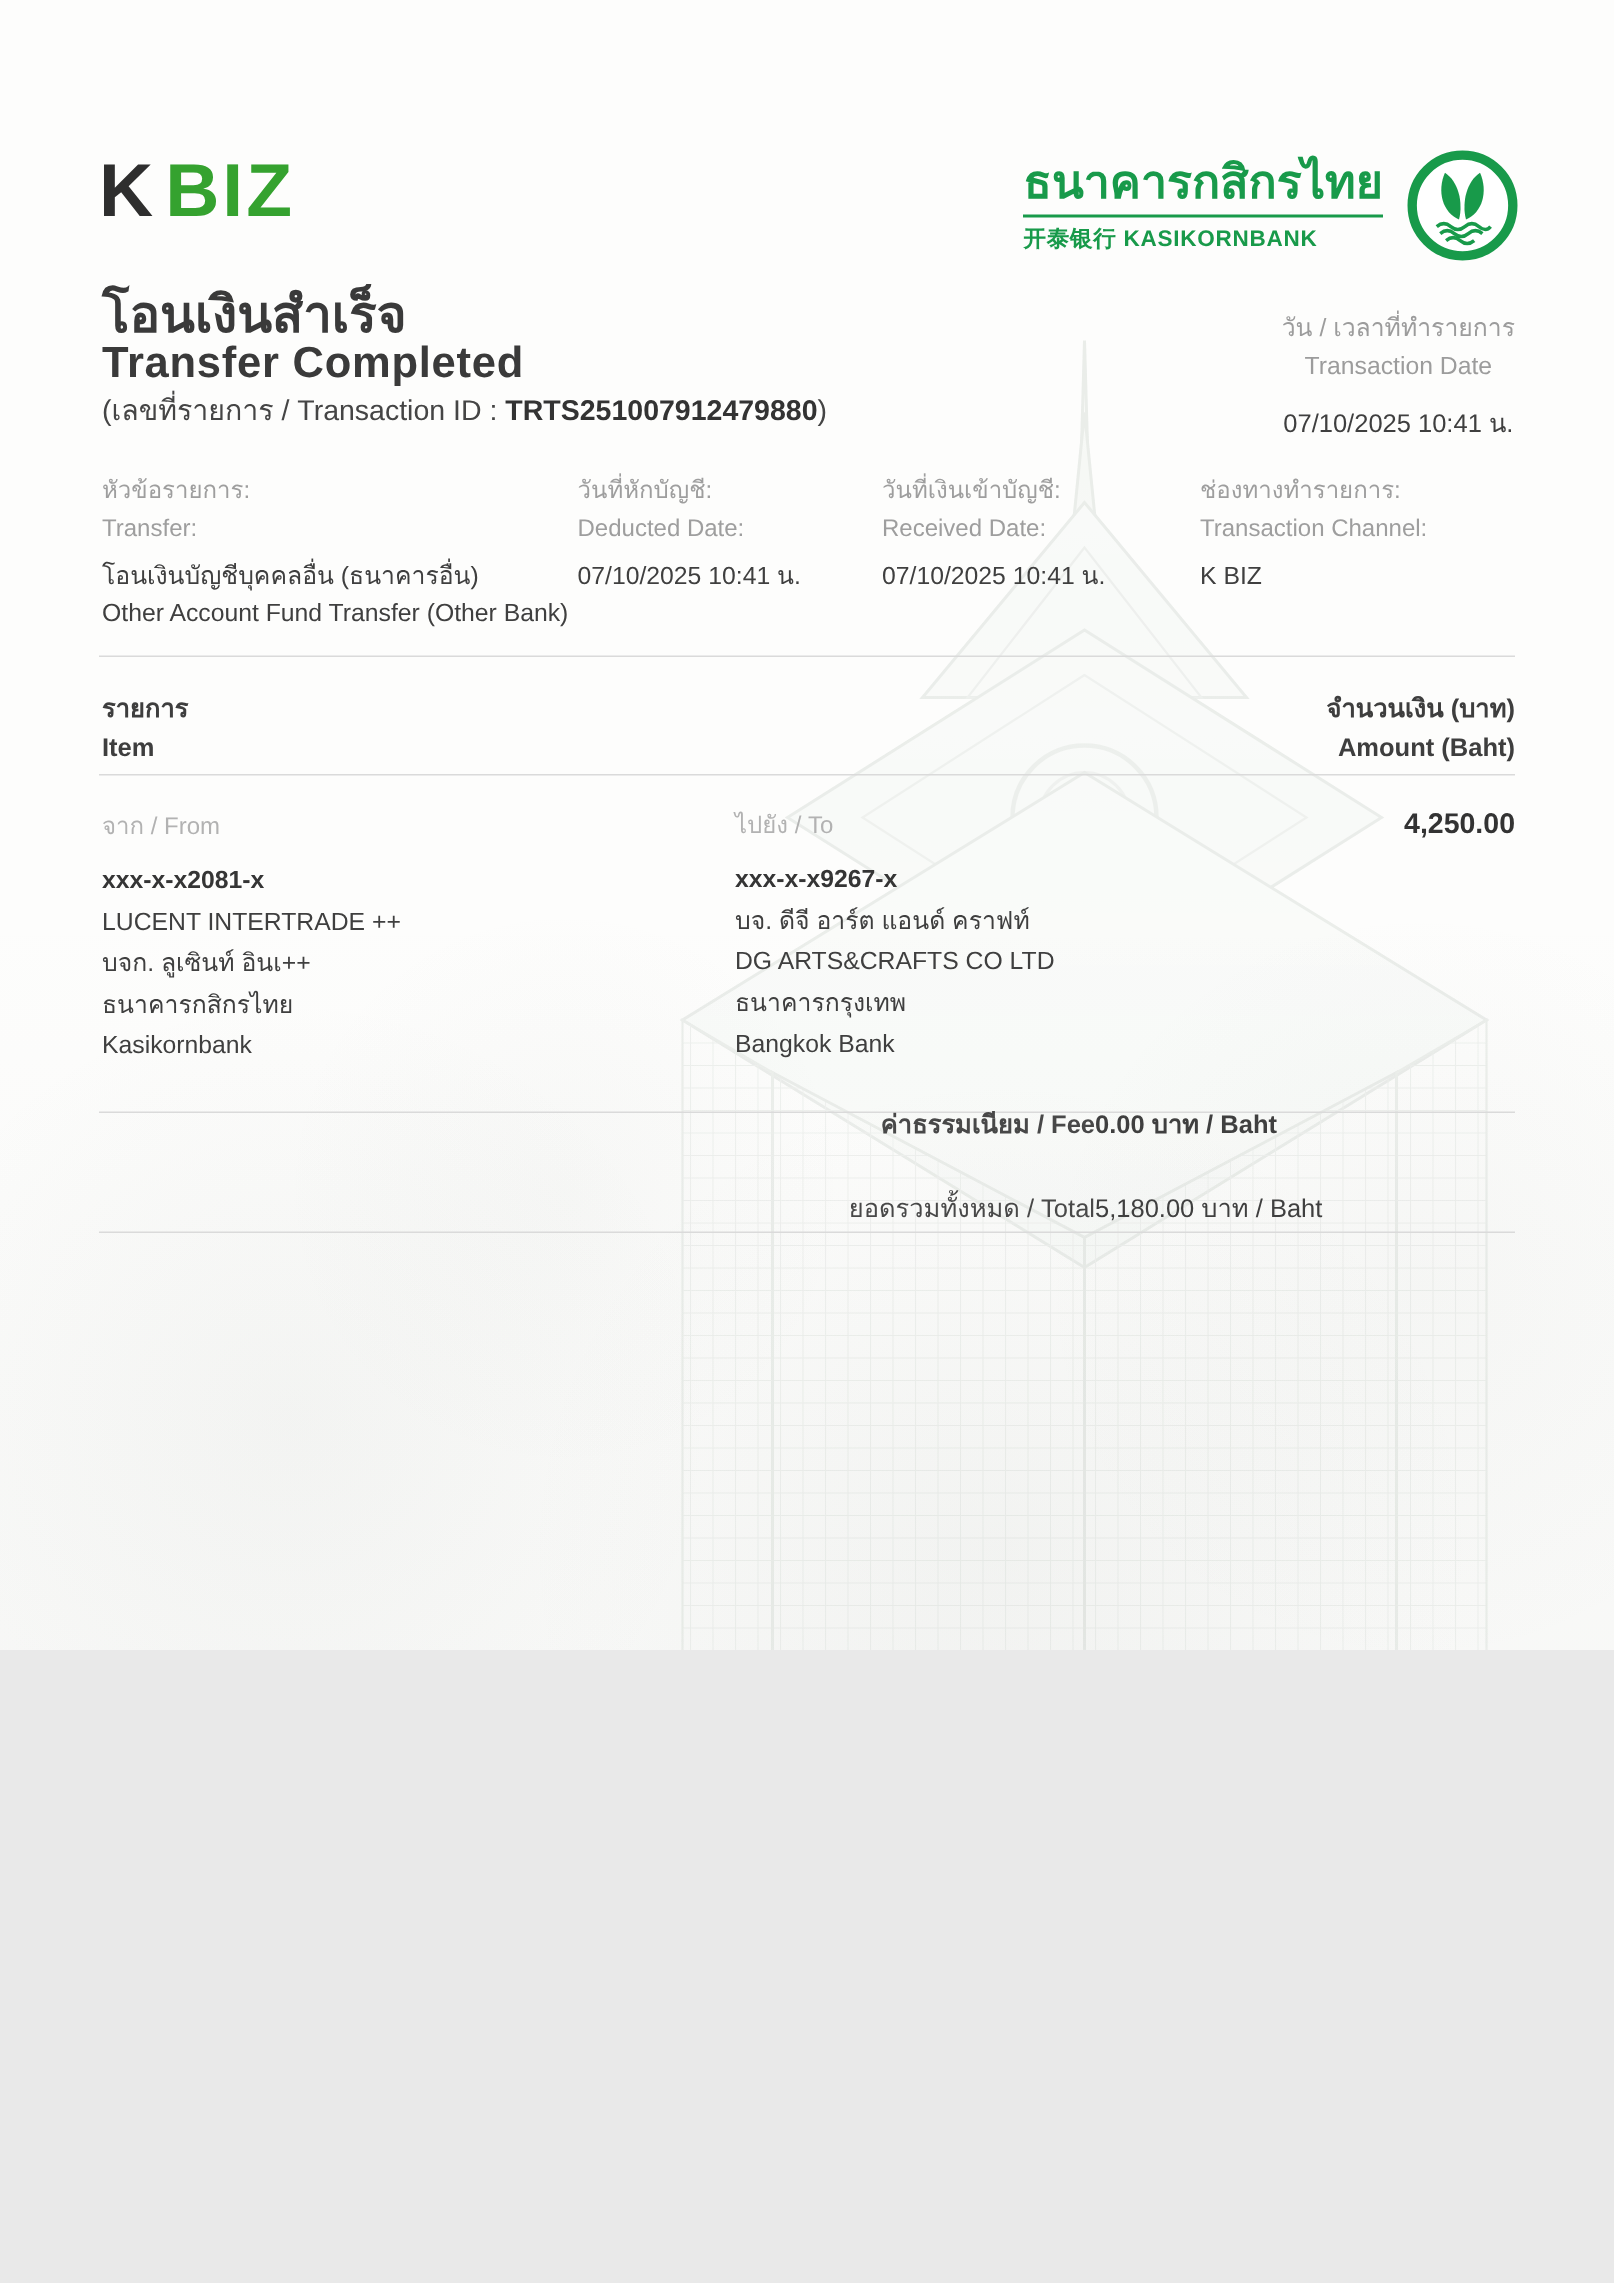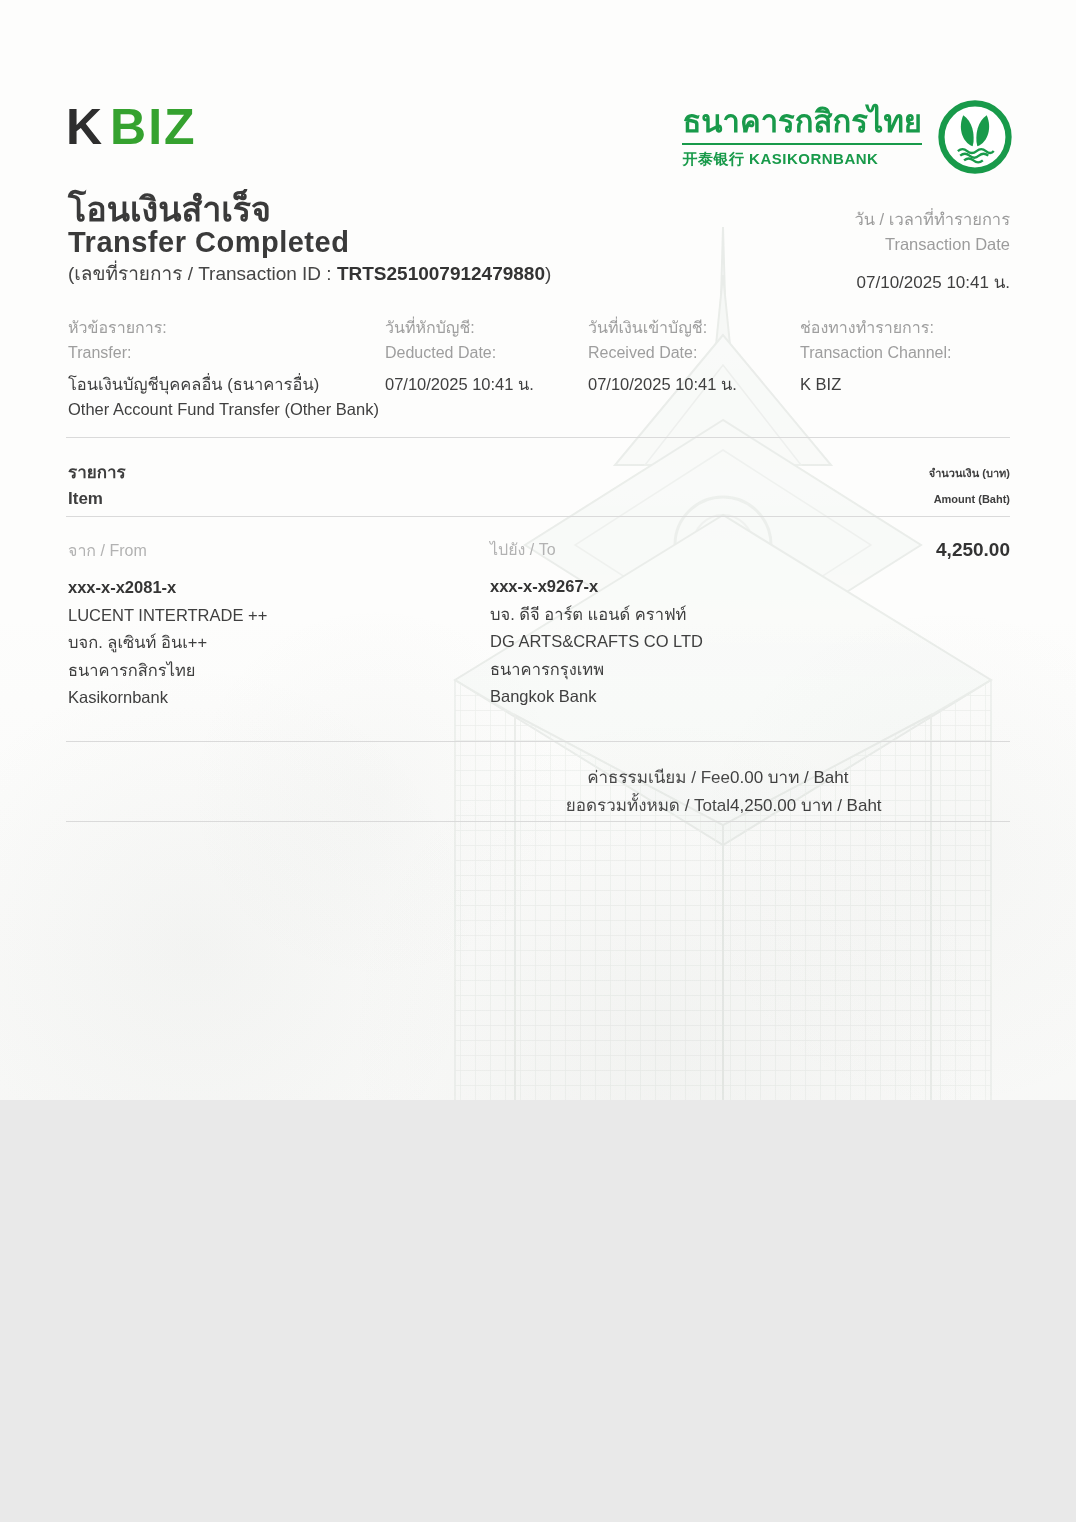--- a/index.html
+++ b/index.html
@@ -54,40 +54,40 @@
     color:#189a4a;font-size:15px;font-weight:700;letter-spacing:.5px;margin-top:5px;
   }
   .bank-logo .emblem{width:78px;height:78px;margin-left:14px;}
 
   
   .title-th{position:absolute;left:68px;top:182px;font-size:34px;font-weight:700;color:#3a3a3a;}
   .title-en{position:absolute;left:68px;top:226px;font-size:29px;font-weight:700;color:#3a3a3a;letter-spacing:.5px;}
   .txn-line{position:absolute;left:68px;top:258px;font-size:19px;color:#454545;}
   .txn-line .id{font-weight:700;color:#333;}
 
-  .date-block{position:absolute;right:66px;top:207px;text-align:right;}
+  .date-block{position:absolute;right:66px;top:207px;text-align:center;}
   .date-block .lbl{font-size:16.5px;color:#9c9c9c;line-height:25px;}
   .date-block .val{font-size:17px;color:#3f3f3f;margin-top:11px;}
 
   
   .details{position:absolute;left:68px;top:315px;width:942px;display:flex;justify-content:flex-end;}
   .details .col{flex:none;}
   .details .c1{width:317px;}
   .details .c2{width:203px;}
   .details .c3{width:212px;}
   .details .c4{width:210px;}
   .details .lbl{font-size:16px;color:#9e9e9e;line-height:25px;}
   .details .val{font-size:16.5px;color:#3f3f3f;line-height:25px;margin-top:7px;}
 
   .divider{position:absolute;left:66px;width:944px;height:0;border-top:1px solid #dadada;}
 
   
   .item-head{position:absolute;left:68px;top:460px;width:942px;display:flex;justify-content:space-between;}
   .item-head .l{font-size:17px;color:#3e3e3e;font-weight:600;line-height:26px;}
-  .item-head .r{font-size:11px;color:#3e3e3e;font-weight:700;line-height:26px;text-align:right;}
+  .item-head .r{font-size:17px;color:#3e3e3e;font-weight:700;line-height:26px;text-align:right;}
 
   
   .fromto{position:absolute;left:68px;top:537px;width:942px;}
   .ft-label{font-size:16px;color:#b2b2b2;}
   .from-col{position:absolute;left:0;top:1px;width:400px;}
   .to-col{position:absolute;left:422px;top:0;width:380px;}
   .amount{position:absolute;right:0;top:2px;font-size:19px;font-weight:700;color:#333;}
   .ft-line{font-size:16.5px;color:#3f3f3f;margin-top:11px;line-height:16.5px;}
   .ft-line.acct{font-weight:700;color:#353535;margin-top:16px;}
 
@@ -227,27 +227,27 @@
         <div class="ft-line">บจ. ดีจี อาร์ต แอนด์ คราฟท์</div>
         <div class="ft-line">DG ARTS&amp;CRAFTS CO LTD</div>
         <div class="ft-line">ธนาคารกรุงเทพ</div>
         <div class="ft-line">Bangkok Bank</div>
       </div>
       <div class="amount">4,250.00</div>
     </div>
 
     <div class="divider" style="top:741px;"></div>
 
-    <div class="summary-row" style="top:763px;">
+    <div class="summary-row" style="top:735px;font-weight:bold;">
       <div class="lbl">ค่าธรรมเนียม / Fee</div>
       <div class="val">0.00 บาท / Baht</div>
     </div>
     <div class="summary-row" style="top:791px;">
       <div class="lbl">ยอดรวมทั้งหมด / Total</div>
-      <div class="val">4,250.00 บาท / Baht</div>
+      <div class="val">5,180.00 บาท / Baht</div>
     </div>
 
     <div class="divider" style="top:821px;"></div>
 
     <div class="footer">Issued by K BIZ</div>
 
   </div>
 </div>
 
 </body></html>

